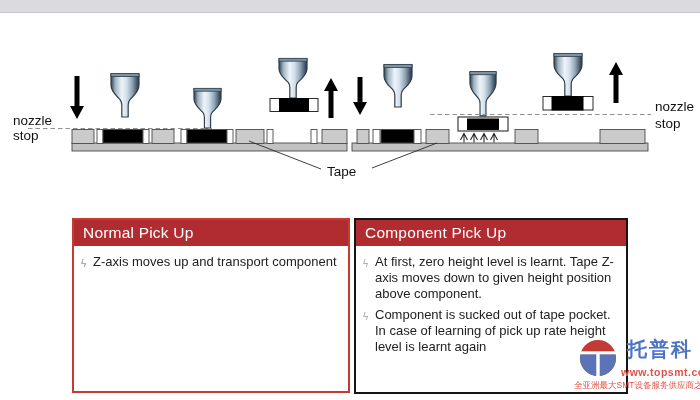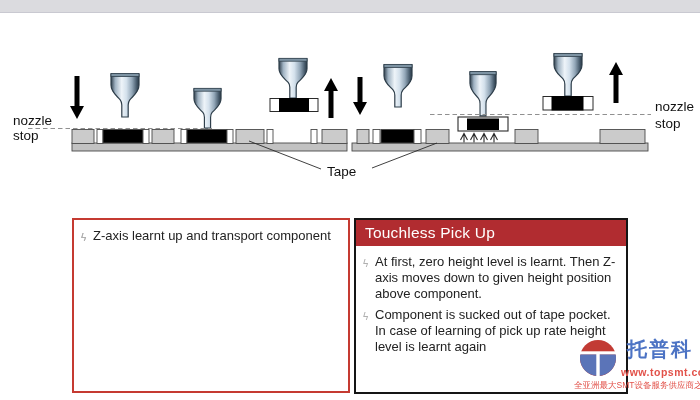--- a/index.html
+++ b/index.html
@@ -155,37 +155,38 @@
       <text x="655" y="128">stop</text>
       <text x="327" y="176">Tape</text>
     </g>
     <g stroke="#2a2a2a" stroke-width="0.9">
       <line x1="249" y1="141" x2="321" y2="169"></line>
       <line x1="372" y1="168" x2="437" y2="143"></line>
     </g>
   </svg>
 
   <div class="panel panel-normal">
+    <div class="panel-header">Normal Pick Up</div>
     <ul>
       <li>
         <span class="bullet">ϟ</span>
       </li>
       <li>
         <span class="bullet">ϟ</span>
-        <span>Z-axis learnt up and transport component</span>
+        <span>Z-axis moves up and transport component</span>
       </li>
     </ul>
   </div>
 
   <div class="panel panel-touchless">
-    <div class="panel-header">Touchless Pick Up</div>
+    <div class="panel-header">Component Pick Up</div>
     <ul>
       <li>
         <span class="bullet">ϟ</span>
-        <span>At first, zero height level is learnt. Then Z-axis moves down to given height position above component.</span>
+        <span>At first, zero height level is learnt. Tape Z-axis moves down to given height position above component.</span>
       </li>
       <li>
         <span class="bullet">ϟ</span>
         <span>Component is sucked out of tape pocket. In case of learning of pick up rate height level is learnt again</span>
       </li>
     </ul>
   </div>
 
   <svg class="logo-circle" width="38" height="38" viewBox="0 0 38 38">
     <circle cx="19" cy="19" r="18" fill="#c23b34"></circle>

